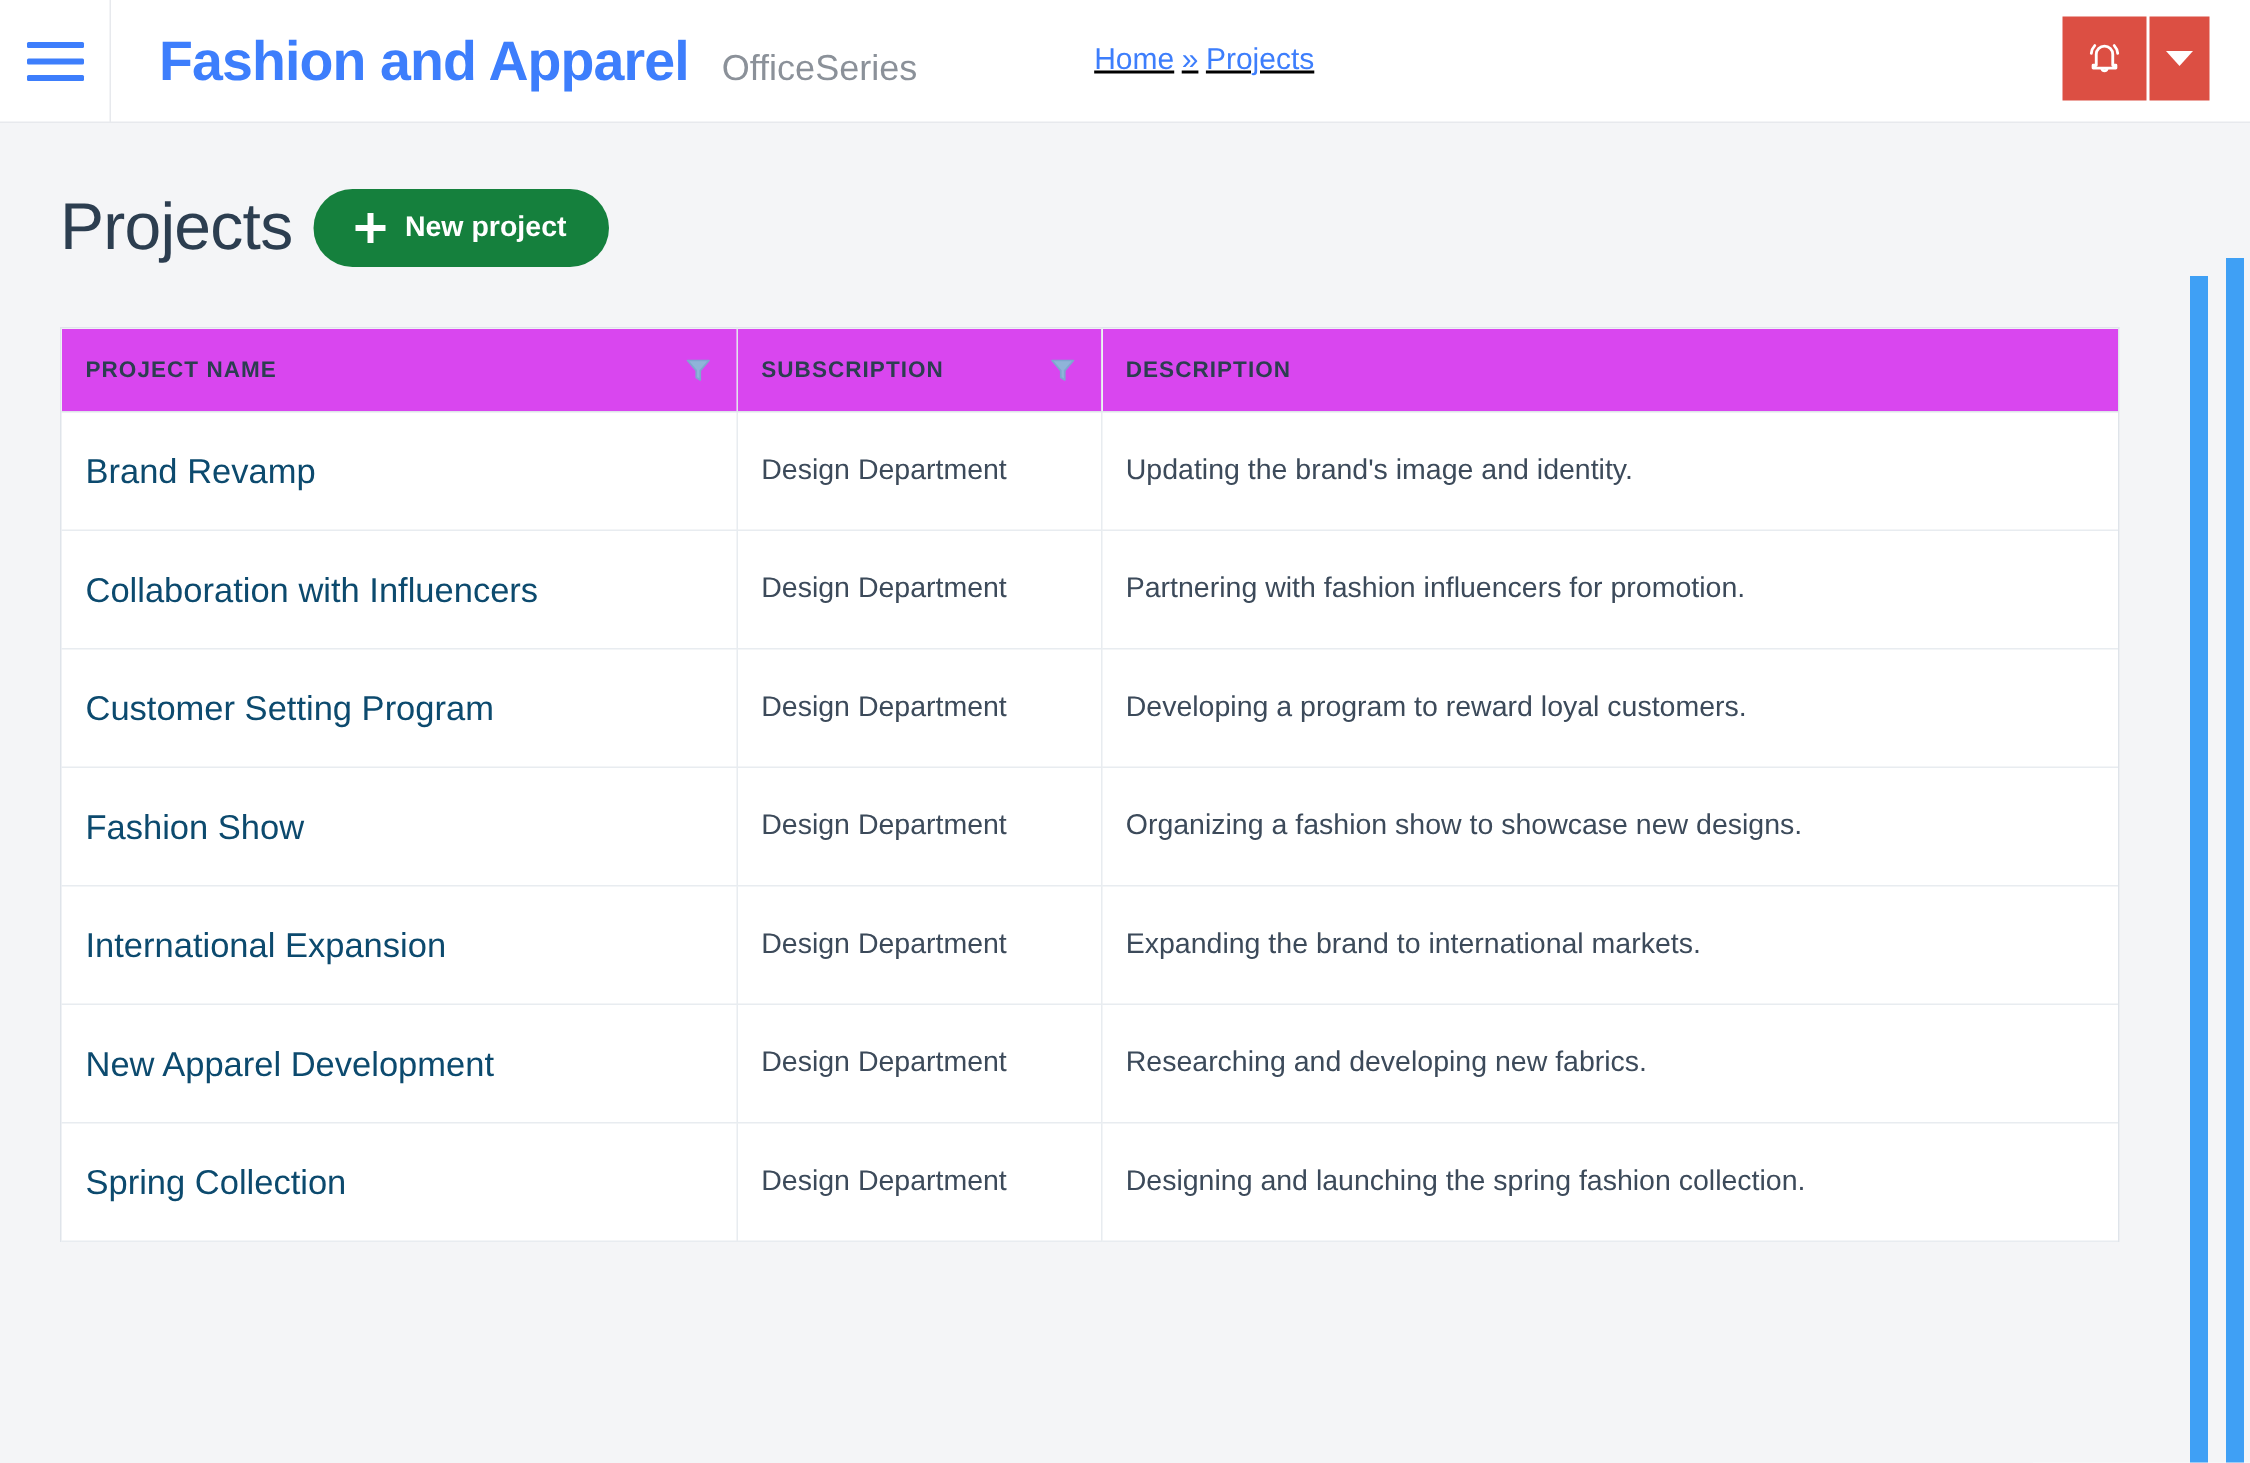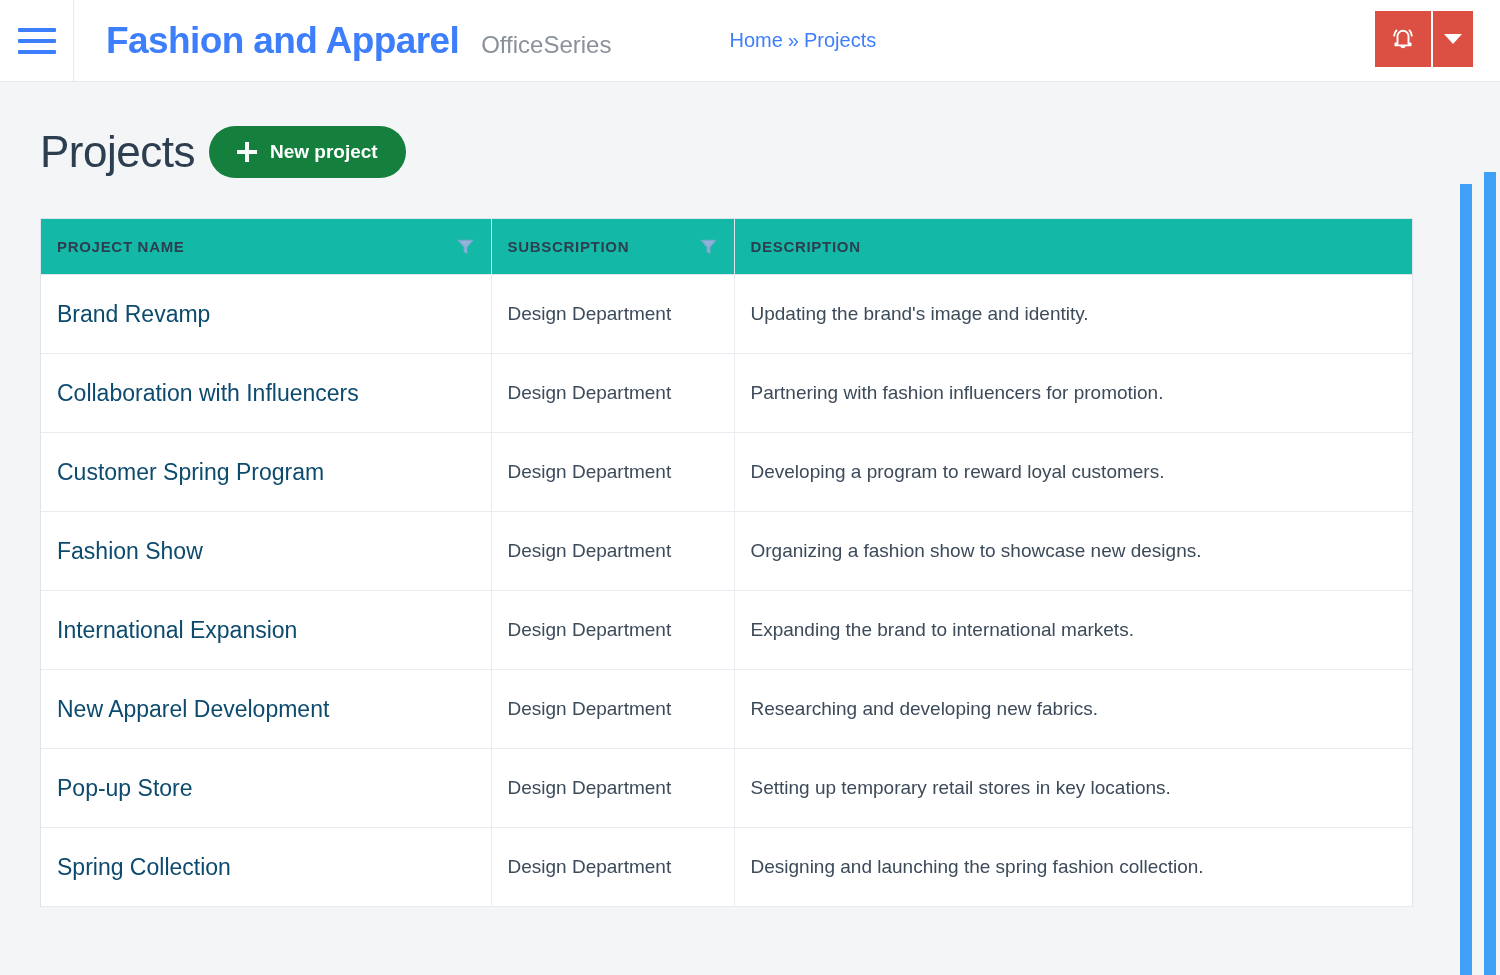--- a/index.html
+++ b/index.html
@@ -61,20 +61,21 @@
     font-weight: normal;
     white-space: nowrap;
   }
 
   .breadcrumb {
     display: flex;
     align-items: baseline;
     margin-left: 118px;
     font-size: 20px;
     gap: 4px;
+    text-decoration: underline;
   }
   .breadcrumb a {
     color: #3d7efc;
     text-decoration: none;
     cursor: pointer;
   }
   .breadcrumb .sep {
     color: #3d7efc;
     font-size: 20px;
     padding: 0 1px;
@@ -159,21 +160,21 @@
     background: #fff;
     border: 1px solid #dfe4ea;
     border-bottom: none;
   }
   table.grid {
     width: 100%;
     border-collapse: collapse;
     table-layout: fixed;
   }
   table.grid th {
-    background: #14b8a6;
+    background: #d946ef;
     text-align: left;
     font-size: 15px;
     font-weight: bold;
     letter-spacing: 0.7px;
     color: #2c3e50;
     padding: 18px 16px;
     height: 53px;
     border-right: 1px solid #dfe4ea;
     border-bottom: 1px solid #dfe4ea;
     vertical-align: middle;
@@ -326,43 +327,38 @@
             <td class="col-name"><a>Brand Revamp</a></td>
             <td class="col-sub">Design Department</td>
             <td class="col-desc">Updating the brand's image and identity.</td>
           </tr>
           <tr>
             <td class="col-name"><a>Collaboration with Influencers</a></td>
             <td class="col-sub">Design Department</td>
             <td class="col-desc">Partnering with fashion influencers for promotion.</td>
           </tr>
           <tr>
-            <td class="col-name"><a>Customer Spring Program</a></td>
+            <td class="col-name"><a>Customer Setting Program</a></td>
             <td class="col-sub">Design Department</td>
             <td class="col-desc">Developing a program to reward loyal customers.</td>
           </tr>
           <tr>
             <td class="col-name"><a>Fashion Show</a></td>
             <td class="col-sub">Design Department</td>
             <td class="col-desc">Organizing a fashion show to showcase new designs.</td>
           </tr>
           <tr>
             <td class="col-name"><a>International Expansion</a></td>
             <td class="col-sub">Design Department</td>
             <td class="col-desc">Expanding the brand to international markets.</td>
           </tr>
           <tr>
             <td class="col-name"><a>New Apparel Development</a></td>
             <td class="col-sub">Design Department</td>
             <td class="col-desc">Researching and developing new fabrics.</td>
-          </tr>
-          <tr>
-            <td class="col-name"><a>Pop-up Store</a></td>
-            <td class="col-sub">Design Department</td>
-            <td class="col-desc">Setting up temporary retail stores in key locations.</td>
           </tr>
           <tr>
             <td class="col-name"><a>Spring Collection</a></td>
             <td class="col-sub">Design Department</td>
             <td class="col-desc">Designing and launching the spring fashion collection.</td>
           </tr>
         </tbody>
     </table>
   </div>
 

